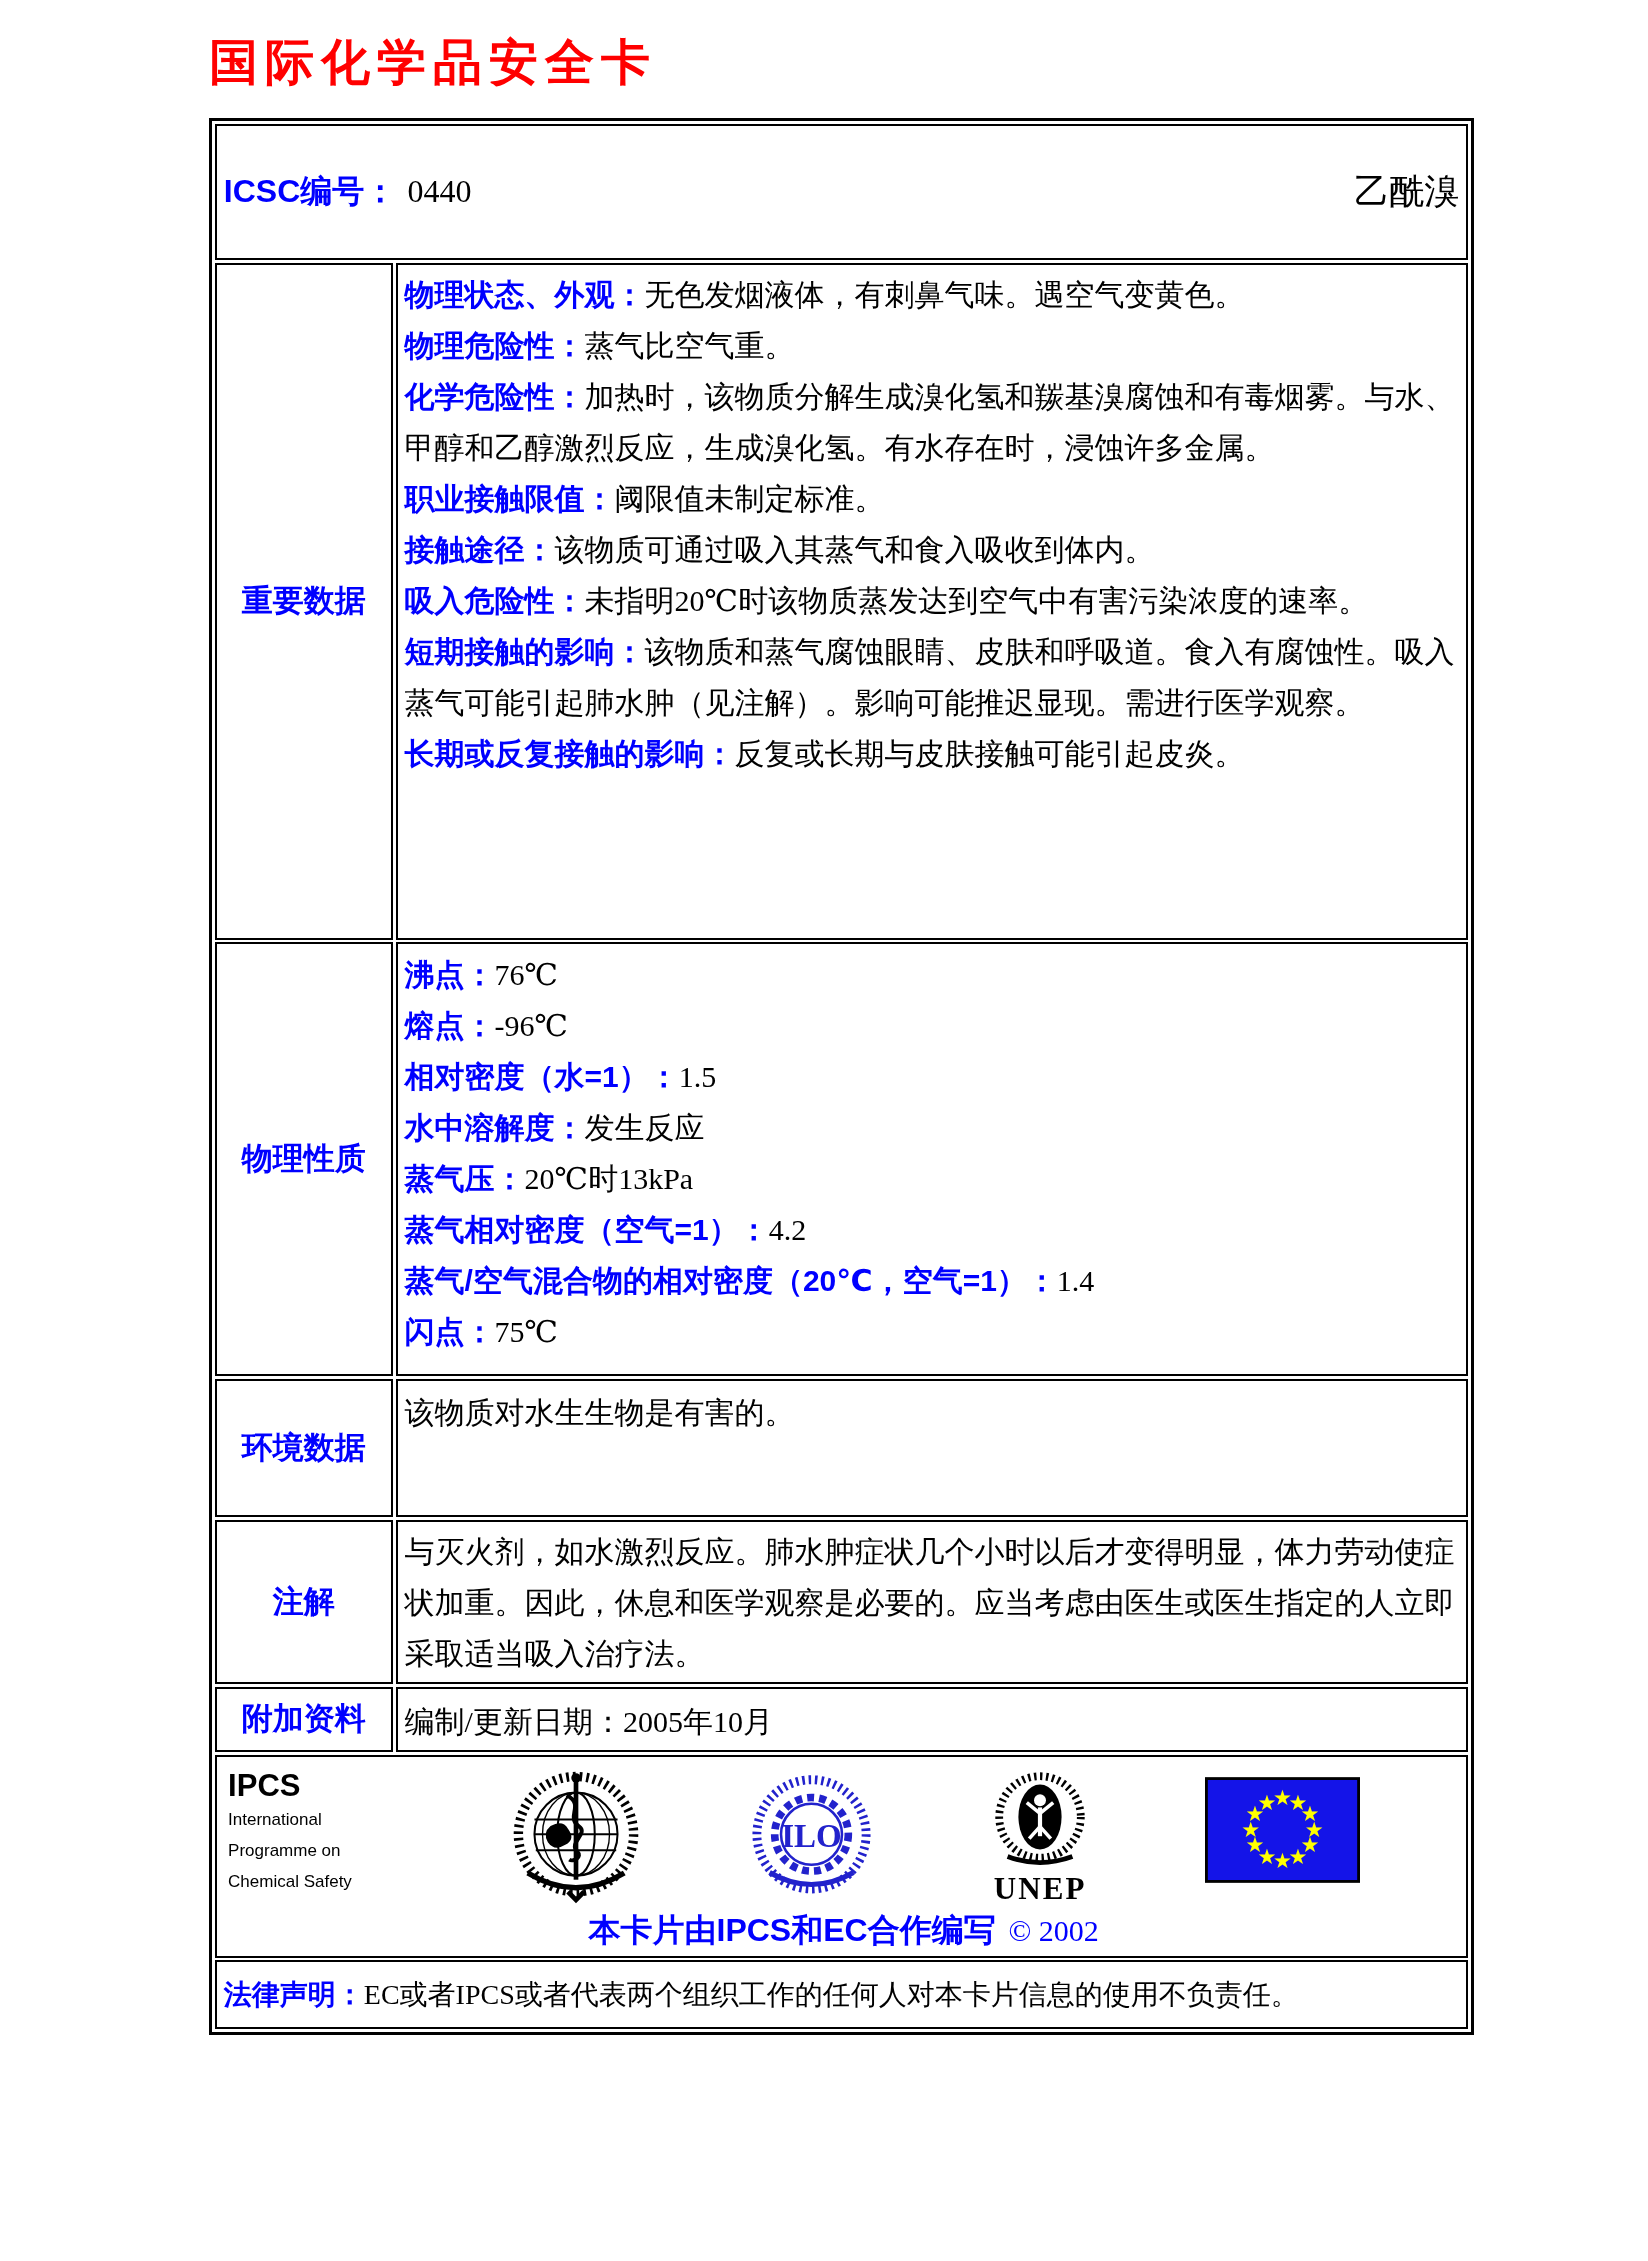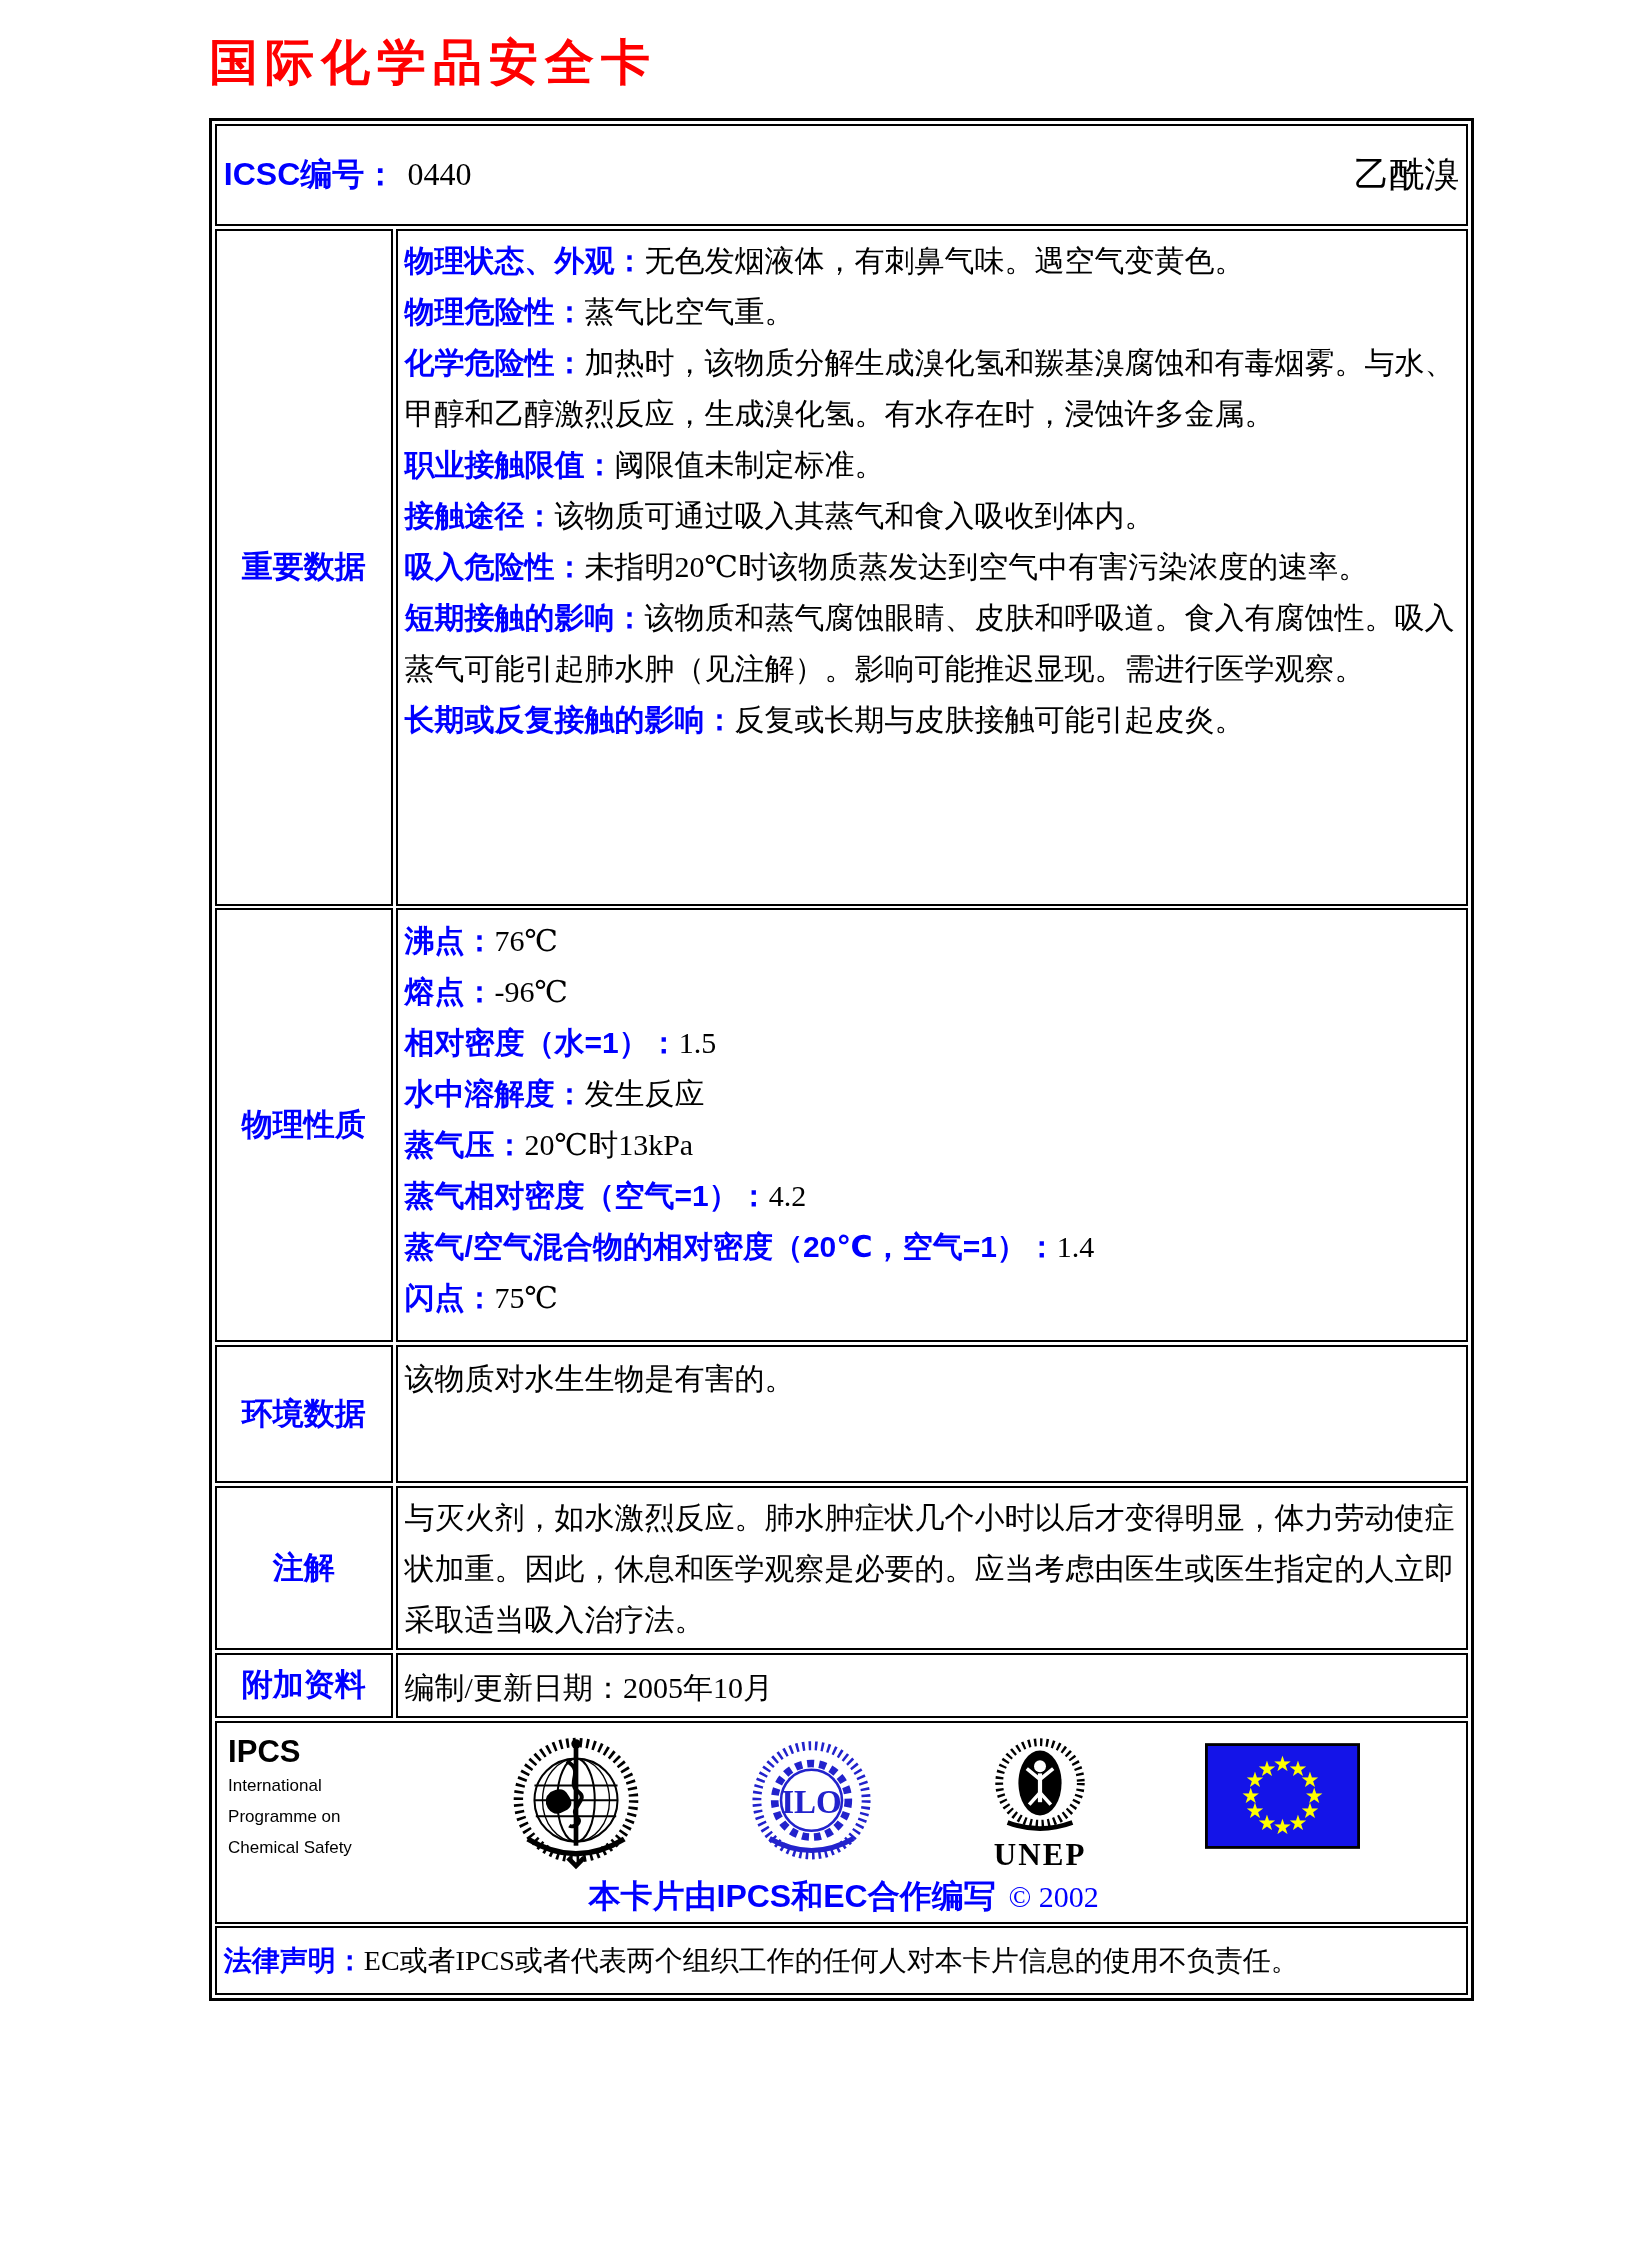--- a/index.html
+++ b/index.html
@@ -17,21 +17,21 @@
     border:3.5px solid #000;padding:2.8px;box-sizing:border-box;
     display:flex;flex-direction:column;gap:2.8px;background:#fff;
   }
   .row{display:flex;gap:2.8px;}
   .cell{border:2.1px solid #000;box-sizing:border-box;background:#fff;}
   .lbl{
     color:#0000ff;font-weight:bold;
     font-family:"Liberation Sans","DejaVu Sans",sans-serif;
   }
   
-  .r1{height:102px;}
+  .r1{height:136px;}
   .r1 .cell{flex:1;display:flex;align-items:center;padding:0 7px;}
   .icsc-label{font-size:32px;}
   .icsc-number{font-size:32px;margin-left:11.3px;}
   .chem-name{margin-left:auto;font-size:35px;}
   
   .label-cell{
     width:178px;flex:0 0 178px;display:flex;align-items:center;justify-content:center;
     text-align:center;font-size:31px;padding:2.8px;
   }
   .label-cell span{color:#0000ff;font-weight:bold;font-family:"Liberation Sans","DejaVu Sans",sans-serif;}
@@ -60,21 +60,21 @@
   .credit-line{
     text-align:center;margin-top:1.4px;width:calc(100% + 99px);
   }
   .credit-main{
     color:#0000ff;font-weight:bold;font-size:32px;
     font-family:"Liberation Sans","DejaVu Sans",sans-serif;
   }
   .credit-copy{color:#0000ff;font-size:30px;margin-left:10px;}
   
   .r8{height:69px;}
-  .r8 .cell{flex:1;display:flex;align-items:center;padding:4px 7px;font-size:28px;}
+  .r8 .cell{flex:1;display:flex;padding:14px 7px;font-size:28px;}
   .r8 .lbl{font-size:28px;}
   svg{display:block;}
 </style>
 </head>
 <body>
 
 <div class="page-title">国际化学品安全卡</div>
 
 <div class="card">
 

